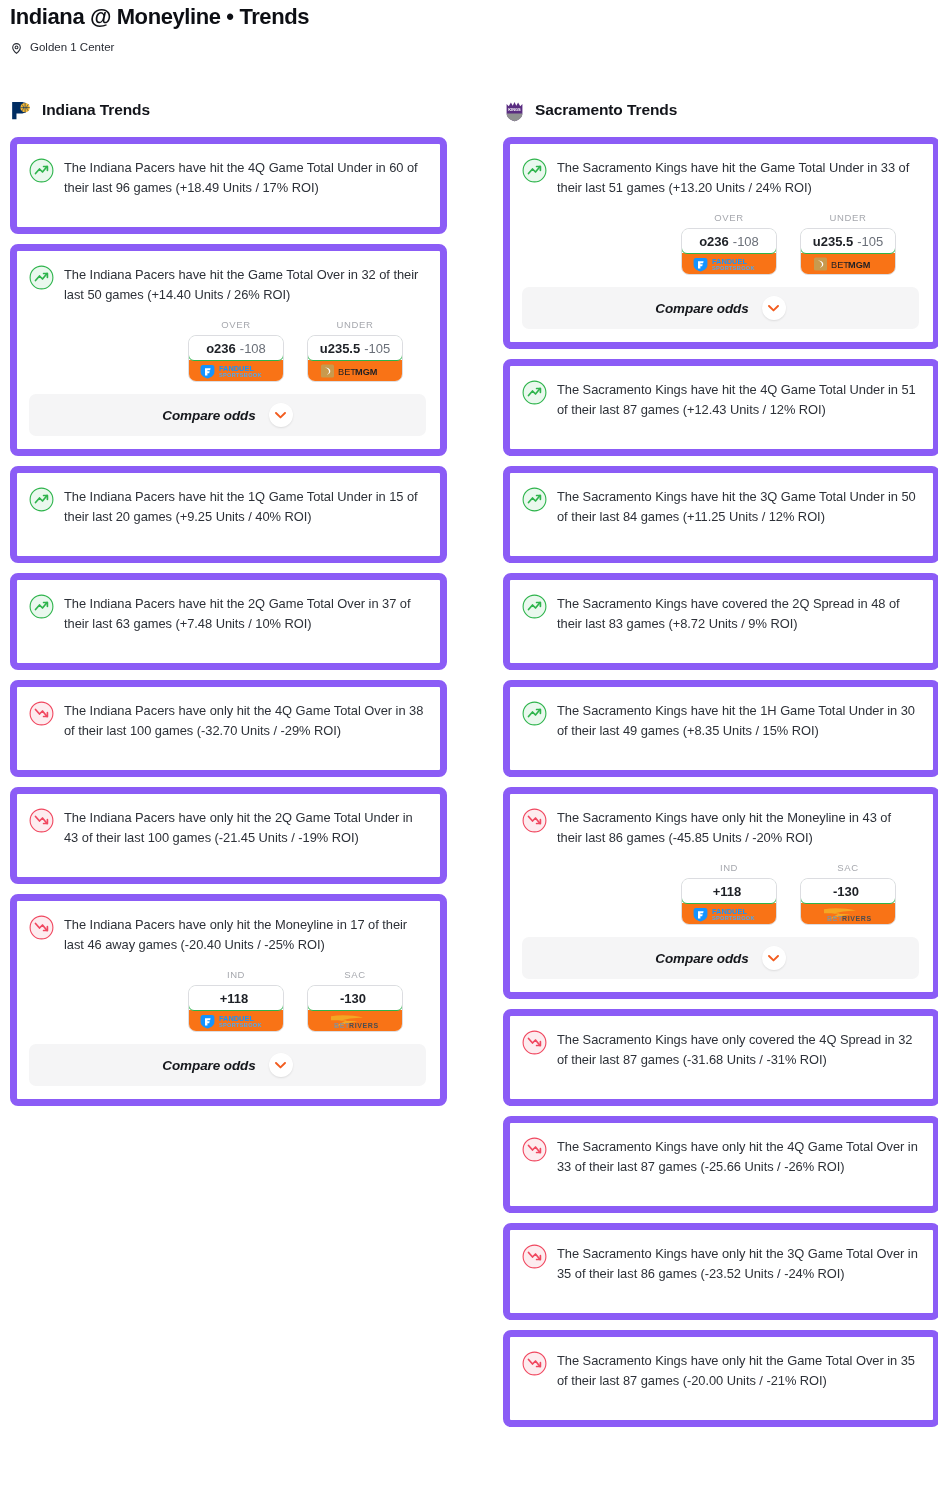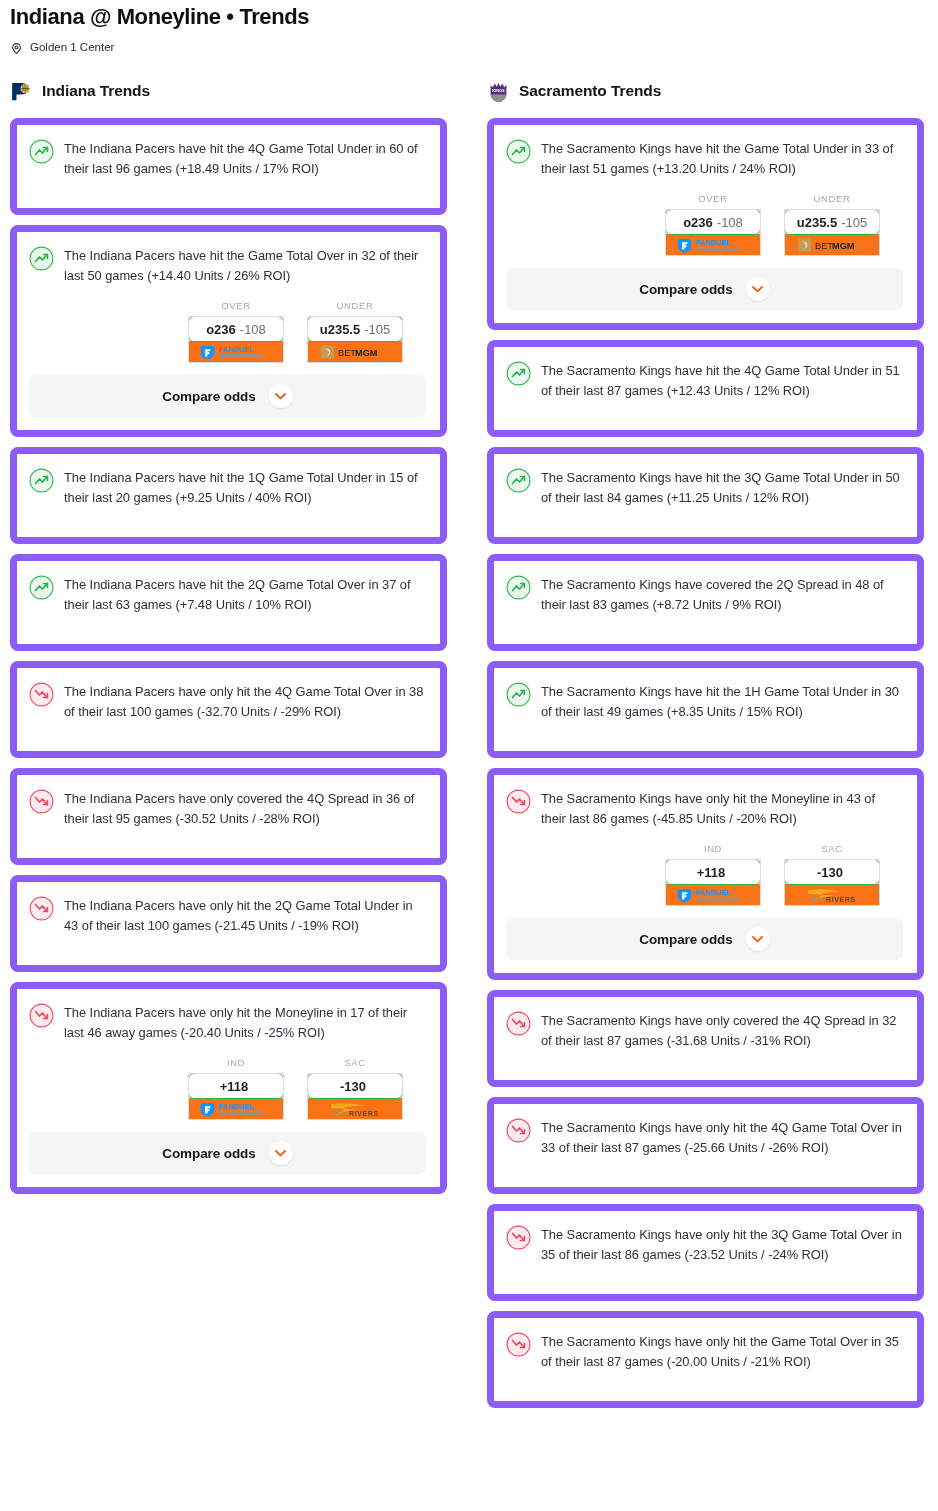--- a/index.html
+++ b/index.html
@@ -28,22 +28,22 @@
     gap: 7px;
     margin-top: 8px;
     height: 16px;
   }
   .venue-row .pin { width: 13px; height: 13px; display: block; flex: 0 0 13px; }
   .venue-name { font-size: 11.5px; color: #2a2d35; line-height: 13px; }
 
   
   .columns {
     display: flex;
-    gap: 40px;
-    margin-top: 23px;
+    gap: 56px;
+    margin-top: 42px;
     align-items: flex-start;
   }
   .col { width: 437px; flex: 0 0 437px; }
 
   .col-head {
     display: flex;
     align-items: center;
     gap: 9px;
     height: 26px;
     margin-bottom: 14px;
@@ -90,21 +90,21 @@
   .odds-label {
     text-align: center;
     font-size: 9.5px;
     letter-spacing: 0.6px;
     color: #a6a8ae;
     margin-bottom: 4px;
     height: 12px;
   }
   .odds-box {
     border: 1px solid #dcdde1;
-    border-radius: 0;
+    border-radius: 8px;
     overflow: hidden;
     background: #fff;
   }
   .odds-price {
     border: 1.4px solid #2eb44c;
     border-radius: 6px;
     height: 26px;
     display: flex;
     align-items: center;
     justify-content: center;
@@ -129,20 +129,21 @@
   .compare-odds {
     margin-top: 12px;
     background: #f5f5f6;
     border-radius: 7px;
     height: 42px;
     display: flex;
     align-items: center;
     justify-content: center;
     gap: 13px;
     cursor: pointer;
+    font-style: italic;
   }
   .compare-odds .co-label {
     font-size: 13.5px;
     font-weight: 600;
     color: #14161b;
     letter-spacing: -0.1px;
   }
   .chev-wrap {
     width: 24px; height: 24px;
     border-radius: 50%;
@@ -286,32 +287,20 @@
         </div>
         <div class="trend-card">
           <div class="trend-top">
         <svg class="tr-icon" viewBox="0 0 25 25">
     <circle cx="12.5" cy="12.5" r="11.4" fill="#fdecef" stroke="#f0475f" stroke-width="1.1"></circle>
     <g fill="none" stroke="#f0475f" stroke-width="1.7" stroke-linecap="round" stroke-linejoin="round">
       <path d="M6.5 8.5l4 4.5 3-3 4.5 5.5"></path>
                 <path d="M14.6 15.5h3.8v-3.8"></path>
     </g>
   </svg>
-        <div class="tr-text">The Indiana Pacers have only covered the 4Q Spread in 36 of their last 95 games (-30.52 Units / -28% ROI)</div>
-      </div>
-        </div>
-        <div class="trend-card">
-          <div class="trend-top">
-        <svg class="tr-icon" viewBox="0 0 25 25">
-    <circle cx="12.5" cy="12.5" r="11.4" fill="#fdecef" stroke="#f0475f" stroke-width="1.1"></circle>
-    <g fill="none" stroke="#f0475f" stroke-width="1.7" stroke-linecap="round" stroke-linejoin="round">
-      <path d="M6.5 8.5l4 4.5 3-3 4.5 5.5"></path>
-                <path d="M14.6 15.5h3.8v-3.8"></path>
-    </g>
-  </svg>
         <div class="tr-text">The Indiana Pacers have only hit the 2Q Game Total Under in 43 of their last 100 games (-21.45 Units / -19% ROI)</div>
       </div>
         </div>
         <div class="trend-card">
           <div class="trend-top">
         <svg class="tr-icon" viewBox="0 0 25 25">
     <circle cx="12.5" cy="12.5" r="11.4" fill="#fdecef" stroke="#f0475f" stroke-width="1.1"></circle>
     <g fill="none" stroke="#f0475f" stroke-width="1.7" stroke-linecap="round" stroke-linejoin="round">
       <path d="M6.5 8.5l4 4.5 3-3 4.5 5.5"></path>
                 <path d="M14.6 15.5h3.8v-3.8"></path>

